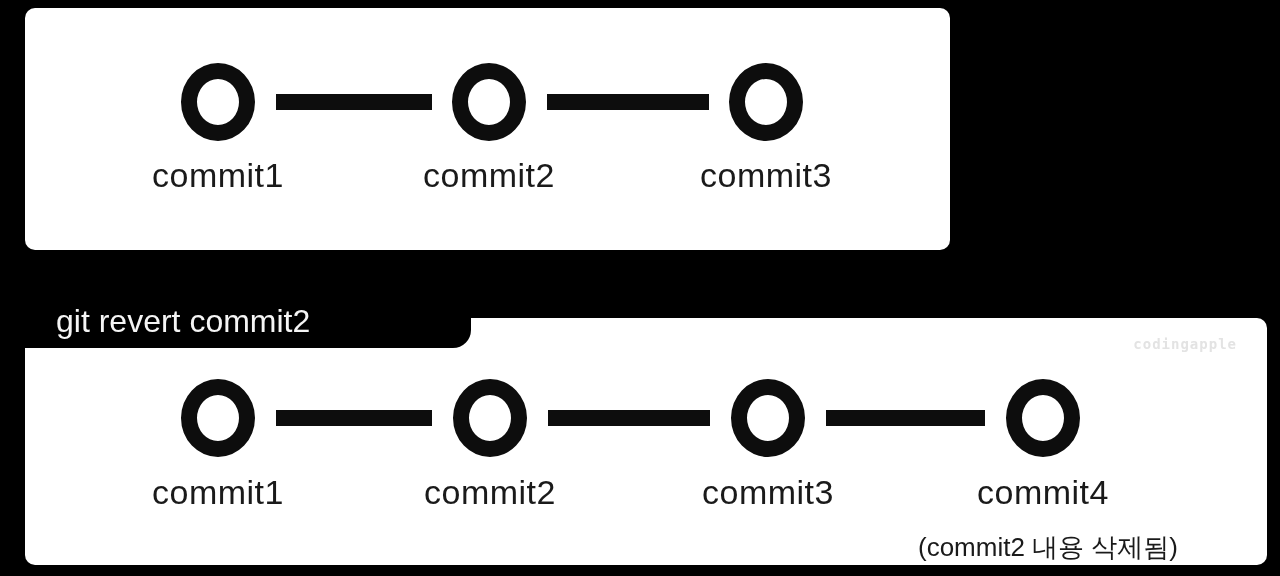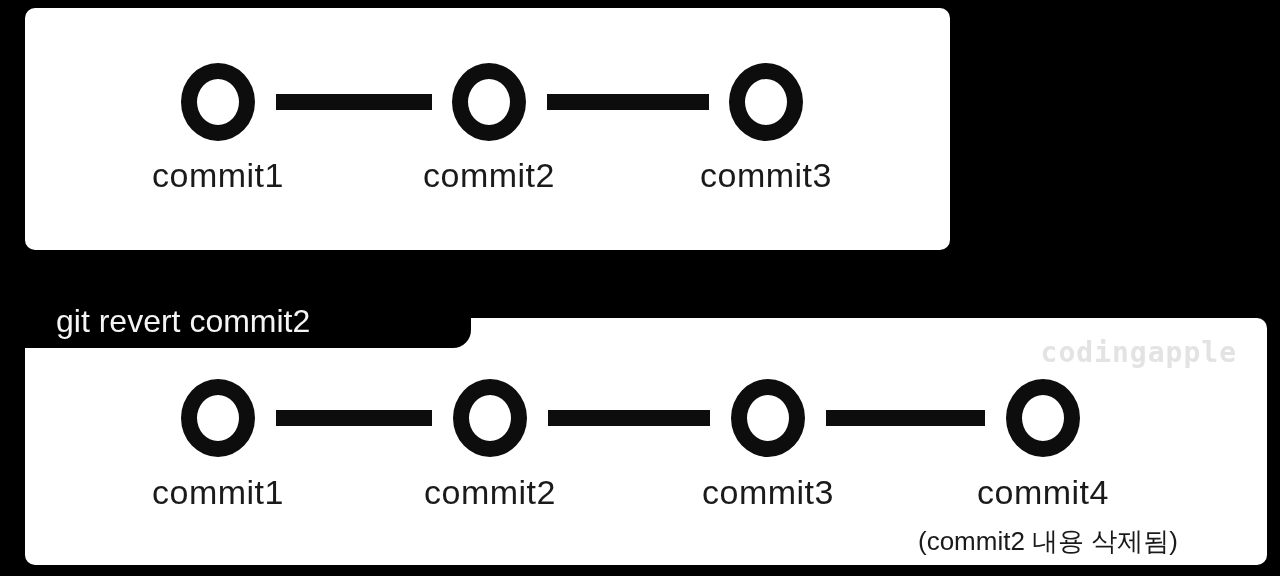--- a/index.html
+++ b/index.html
@@ -71,21 +71,21 @@
     text-align:center;
     font-size:26px;
     font-weight:500;
     color:var(--label);
     letter-spacing:0px;
   }
   .watermark{
     position:absolute;
     top:18px;right:30px;
     font-family:"DejaVu Sans Mono","Liberation Mono",monospace;
-    font-size:28px;
+    font-size:14px;
     font-weight:600;
     color:var(--watermark);
     letter-spacing:1px;
     text-align:center;
   }
 </style>
 </head>
 <body>
 
 <div class="panel panel-before">
@@ -133,16 +133,16 @@
   </div>
 
   <div class="commit">
     <div class="commit-circle" style="left:706px;top:61px;"></div>
     <div class="commit-label" style="left:633px;top:155px;">commit3</div>
   </div>
 
   <div class="commit">
     <div class="commit-circle" style="left:981px;top:61px;"></div>
     <div class="commit-label" style="left:908px;top:155px;">commit4</div>
-    <div class="commit-note" style="left:853px;top:206px;">(commit2 내용 삭제됨)</div>
+    <div class="commit-note" style="left:853px;top:212px;">(commit2 내용 삭제됨)</div>
   </div>
 
 </div>
 
 </body></html>

